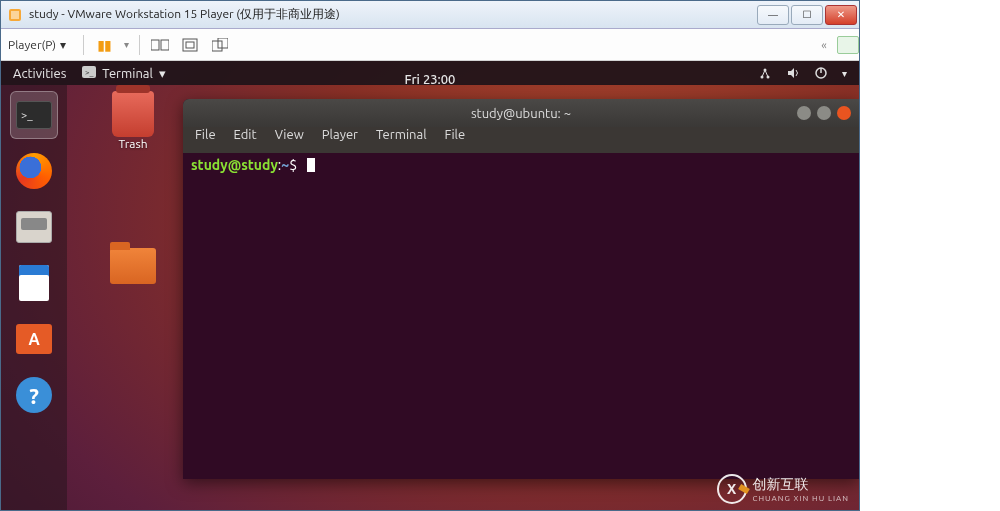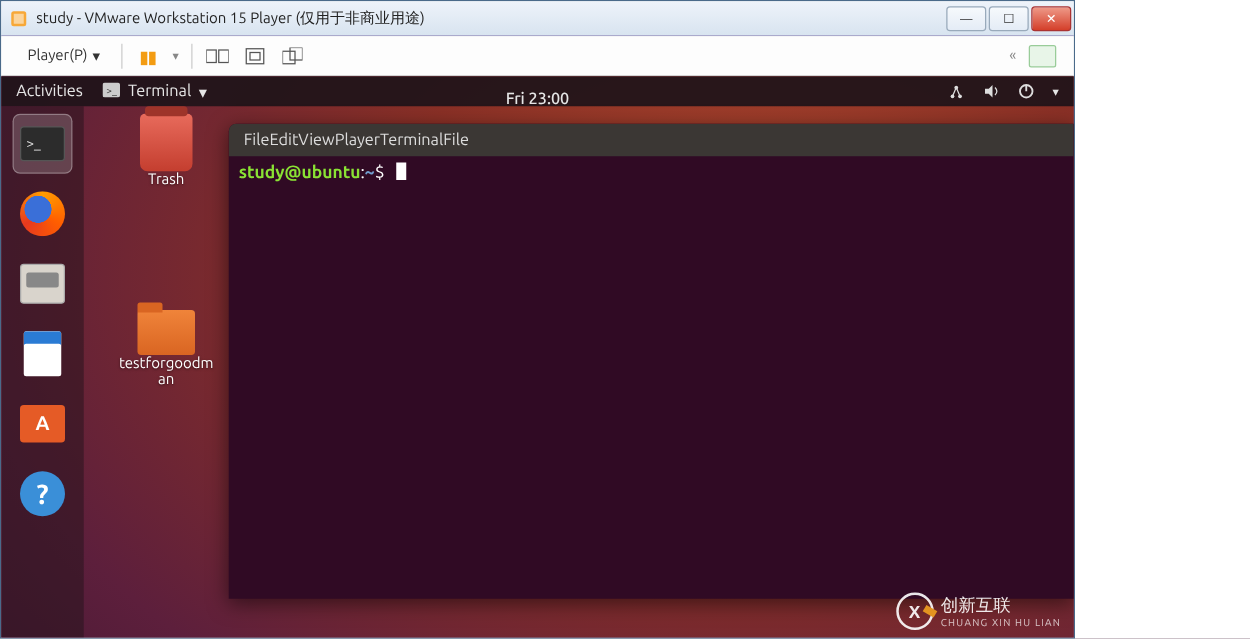--- a/index.html
+++ b/index.html
@@ -8,21 +8,21 @@
     
     .win-frame { width: 860px; height: 511px; border: 1px solid #4a6a8a; display: flex; flex-direction: column; background: #f0f0f0; }
     .win-titlebar { height: 28px; background: linear-gradient(#eef3fa,#d8e4f0); display: flex; align-items: center; padding: 0 2px 0 6px; border-bottom: 1px solid #aac; font-size: 12px; color: #222; }
     .win-icon { width: 16px; height: 16px; margin-right: 6px; display: flex; align-items: center; justify-content: center; }
     .win-title { flex: 1; }
     .win-btns { display: flex; gap: 2px; }
     .win-btn { width: 32px; height: 20px; background: linear-gradient(#f6f9fc,#e4ecf6); border: 1px solid #9ab; border-radius: 3px; display: flex; align-items: center; justify-content: center; font-size: 10px; color: #333; }
     .win-btn.close { background: linear-gradient(#e98,#d43f2a); color: #fff; border-color: #a33; }
 
     
-    .vm-toolbar { height: 32px; background: #fdfdfd; border-bottom: 1px solid #d4d4d4; display: flex; align-items: center; padding: 0 14px; gap: 10px; font-size: 12px; color: #333; }
+    .vm-toolbar { height: 32px; background: #fdfdfd; border-bottom: 1px solid #d4d4d4; display: flex; align-items: center; padding: 0 0; gap: 10px; font-size: 12px; color: #333; }
     .vm-menu { display: flex; align-items: center; gap: 4px; padding: 2px 6px; border: 1px solid transparent; border-radius: 2px; }
     .vm-sep { width: 1px; height: 20px; background: #ccc; }
     .vm-icon-btn { width: 20px; height: 20px; display: flex; align-items: center; justify-content: center; color: #555; }
     .pause-icon { color: #f39c12; font-size: 14px; letter-spacing: -1px; }
     .vm-right { margin-left: auto; display: flex; align-items: center; gap: 10px; }
     .vm-square-btn { width: 22px; height: 18px; border: 1px solid #9c9; background: #e8f5e8; border-radius: 2px; }
 
     
     .guest { flex: 1; position: relative; overflow: hidden; background: #5d1f3c; }
     .guest-bg { position: absolute; inset: 0; background: radial-gradient(ellipse 900px 600px at 70% 35%, #b84d2f 0%, #8a3026 35%, #5d1f3c 70%, #3a1530 100%); }
@@ -53,21 +53,21 @@
     .ico-trash { width: 42px; height: 46px; background: linear-gradient(#e86b5c,#c43e2f); border-radius: 4px 4px 6px 6px; position: relative; }
     .ico-trash::before { content: ""; position: absolute; top: -6px; left: 4px; right: 4px; height: 8px; background: #9e342a; border-radius: 3px; }
     .ico-folder { width: 46px; height: 36px; background: linear-gradient(#f0843a,#d96522); border-radius: 3px; position: relative; }
     .ico-folder::before { content: ""; position: absolute; top: -6px; left: 0; width: 20px; height: 8px; background: #d96522; border-radius: 2px 2px 0 0; }
 
     
     .term { position: absolute; left: 182px; top: 38px; right: 0; height: 380px; background: #300a24; border-radius: 6px 0 0 0; overflow: hidden; box-shadow: 0 4px 16px rgba(0,0,0,0.5); }
     .term-titlebar { height: 28px; background: linear-gradient(#4a4846,#3a3836); display: flex; align-items: center; justify-content: center; color: #ddd; font-size: 13px; position: relative; }
     .term-ctrls { position: absolute; right: 8px; display: flex; gap: 6px; }
     .term-ctrl { width: 14px; height: 14px; border-radius: 50%; }
-    .term-menubar { height: 26px; background: #3b3734; display: flex; align-items: center; padding: 0 12px; color: #ddd; font-size: 13px; }
+    .term-menubar { height: 26px; background: #3b3734; display: flex; gap: 18px; padding: 0 12px; color: #ddd; font-size: 13px; }
     .term-body { padding: 4px 8px; font-family: "Ubuntu Mono","DejaVu Sans Mono",monospace; font-size: 14px; color: #fff; }
     .prompt-user { color: #8ae234; font-weight: bold; }
     .prompt-path { color: #729fcf; font-weight: bold; }
     .cursor { display: inline-block; width: 8px; height: 14px; background: #fff; vertical-align: -2px; margin-left: 2px; }
 
     
     .watermark { position: absolute; right: 10px; bottom: 6px; color: #fff; font-size: 14px; display: flex; align-items: center; gap: 6px; opacity: 0.9; }
     .wm-sub { font-size: 8px; letter-spacing: 1px; opacity: 0.8; display: block; }
     .wm-logo { width: 30px; height: 30px; border: 2px solid #fff; border-radius: 50%; display: flex; align-items: center; justify-content: center; font-weight: bold; position: relative; }
     .wm-logo::after { content: ""; position: absolute; right: -4px; top: 10px; width: 10px; height: 6px; background: #f0a020; transform: rotate(30deg); }
@@ -191,35 +191,42 @@
         </div>
     </div>
 
     <div class="desktop-icons">
       <div class="desktop-icon">
         <div class="ico-trash"></div>
         <span>Trash</span>
       </div>
       <div class="desktop-icon" style="margin-top:70px;">
         <div class="ico-folder"></div>
-        <span style="word-break:break-all;">testforgoodman</span>
       </div>
     </div>
 
     <div class="term">
+      <div class="term-titlebar">
+        <span>study@ubuntu: ~</span>
+        <div class="term-ctrls">
+          <div class="term-ctrl" style="background:#8b8b86;"></div>
+          <div class="term-ctrl" style="background:#8b8b86;"></div>
+          <div class="term-ctrl" style="background:#e95420;"></div>
+        </div>
+      </div>
       <div class="term-menubar">
         <span>File</span>
         <span>Edit</span>
         <span>View</span>
         <span>Player</span>
         <span>Terminal</span>
         <span>File</span>
       </div>
       <div class="term-body">
-        <span class="prompt-user">study@ubuntu</span><span style="color:#fff;">:</span><span class="prompt-path">~</span><span style="color:#fff;">$</span>
+        <span class="prompt-user">study@study</span><span style="color:#fff;">:</span><span class="prompt-path">~</span><span style="color:#fff;">$</span>
         <span class="cursor"></span>
       </div>
     </div>
 
     <div class="watermark">
       <div class="wm-logo">X</div>
       <div>
         <span style="font-weight:500;">创新互联</span>
         <span class="wm-sub">CHUANG XIN HU LIAN</span>
       </div>

